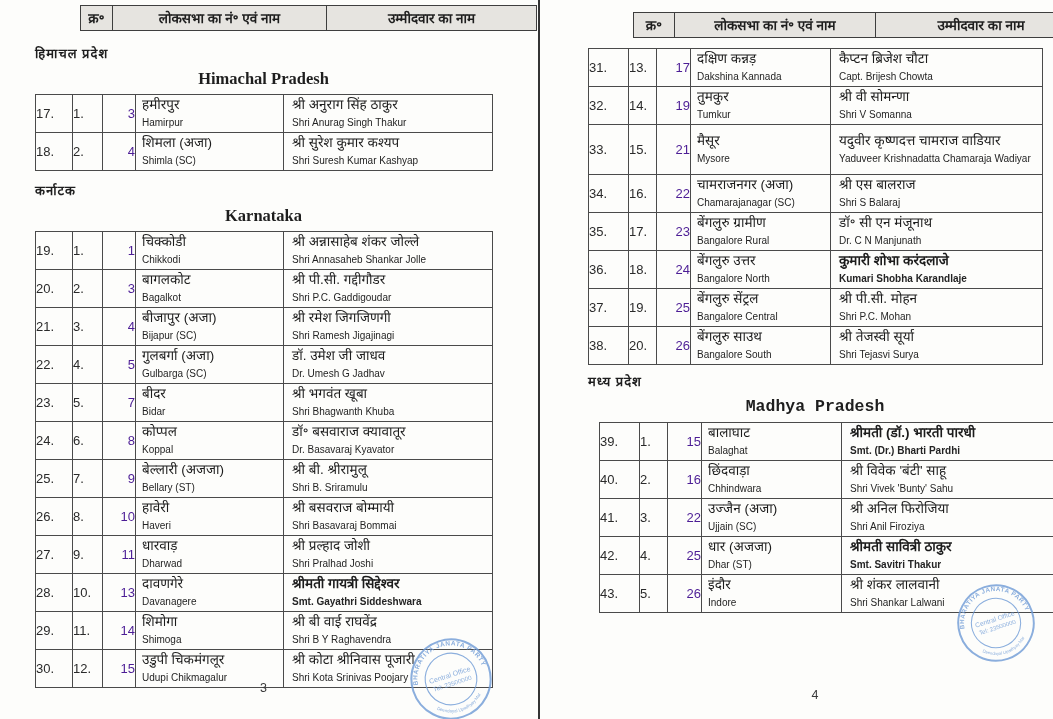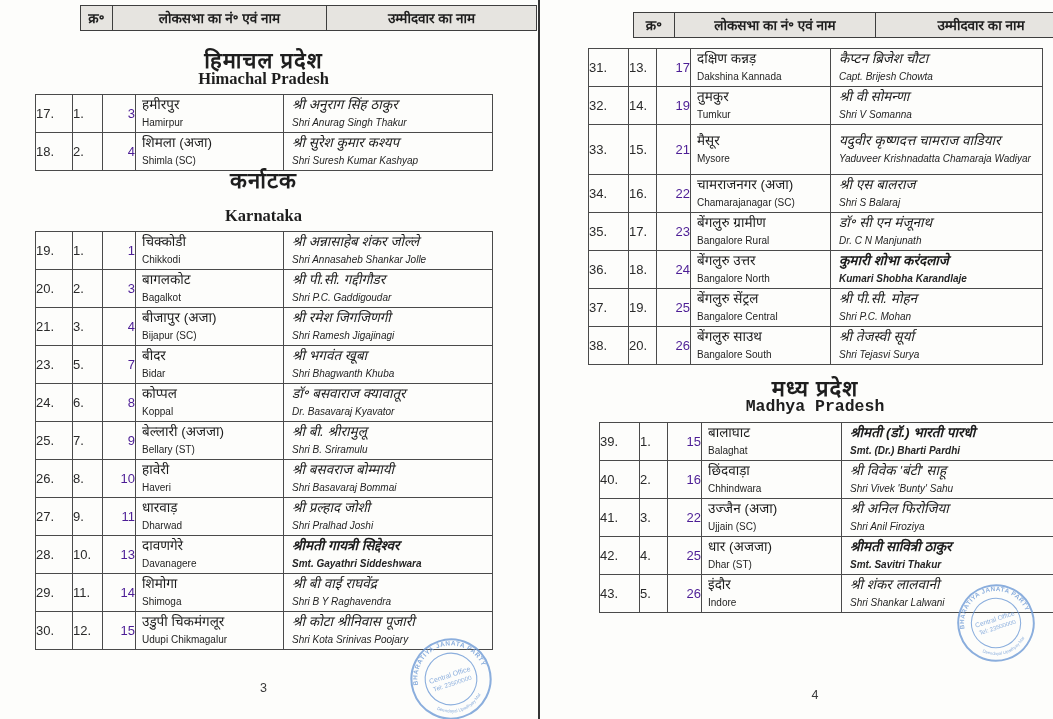--- a/index.html
+++ b/index.html
@@ -6,34 +6,34 @@
   #screen{position:relative;width:1053px;height:719px;background:#fdfdfb;overflow:hidden;
           font-family:"Liberation Sans","DejaVu Sans",sans-serif;color:#1e1e1e;}
   .page{position:absolute;top:0;bottom:0;background:#fdfdfb;}
   #page-divider{position:absolute;top:0;bottom:0;width:2px;background:#343434;}
   
   .hdr{position:absolute;display:flex;background:#e6e4e0;border:1.5px solid #3e3e3e;box-sizing:border-box;margin-left:45px;}
   .hdr-cell{display:flex;align-items:center;justify-content:center;font-weight:bold;
             font-size:13.5px;border-left:1.5px solid #3e3e3e;box-sizing:border-box;height:100%;}
   .hdr-cell:first-child{border-left:none;}
   
-  .sec-hi{position:absolute;text-align:center;font-weight:bold;font-size:22px;letter-spacing:1px;}
+  .sec-hi{position:absolute;text-align:left;font-weight:bold;font-size:13px;letter-spacing:1px;}
   .sec-en{position:absolute;text-align:center;font-weight:bold;font-size:16.5px;
           font-family:"Liberation Serif","DejaVu Serif",serif;}
   
   table.roster{position:absolute;border-collapse:collapse;table-layout:fixed;background:transparent;}
   table.roster td{border:1px solid #4a4a4a;padding:0;vertical-align:middle;box-sizing:border-box;}
   table.roster tr{height:38px;}
   table.roster tr.tall{height:50px;}
   td.sl,td.ssl{font-size:13px;padding-left:5px;color:#2a2a2a;}
   td.cno{font-size:13px;text-align:right;padding-right:6px;color:#4c1d95;}
   td.cname,td.cand{vertical-align:middle;}
   .hi{font-size:13.5px;line-height:18px;padding:1px 2px 0 6px;color:#1c1c1c;white-space:nowrap;overflow:hidden;}
   .en{font-size:10px;line-height:17px;padding:0 2px 1px 6px;color:#242424;white-space:normal;}
-  td.cand .hi,td.cand .en{padding-left:8px;font-style:italic;}
+  td.cand .hi,td.cand .en{padding-left:8px;}
   tr.bold .cand .hi,tr.bold .cand .en,
   td.cand.bold .hi,td.cand.bold .en{font-weight:bold;}
   .pageno{position:absolute;text-align:center;font-size:12.5px;color:#3a3a3a;}
   
   .stamp{position:absolute;opacity:.8;transform:rotate(-18deg);}
 </style>
 </head>
 <body>
 
 <div id="screen">
@@ -76,21 +76,21 @@
               <div class="hi">शिमला (अजा)</div>
               <div class="en">Shimla (SC)</div>
             </td>
             <td class="cand">
               <div class="hi">श्री सुरेश कुमार कश्यप</div>
               <div class="en">Shri Suresh Kumar Kashyap</div>
             </td>
           </tr>
         </tbody>
       </table>
-      <div class="sec-hi" style="left: 35px; top: 164px; width: 457px; font-family: Liberation Mono, monospace;">कर्नाटक</div>
+      <div class="sec-hi" style="left: 35px; top: 181px; width: 457px; font-family: Liberation Mono, monospace;">कर्नाटक</div>
       <div class="sec-en" style="left: 35px; top: 206px; width: 457px;">Karnataka</div>
       <table class="roster" style="left: 35px; top: 231px; width: 457px;">
         <colgroup>
           <col style="width: 37px;">
           <col style="width: 30px;">
           <col style="width: 33px;">
           <col style="width: 148px;">
           <col style="width: 209px;">
         </colgroup>
         <tbody>
@@ -124,20 +124,33 @@
             <td class="sl">21.</td>
             <td class="ssl">3.</td>
             <td class="cno">4</td>
             <td class="cname">
               <div class="hi">बीजापुर (अजा)</div>
               <div class="en">Bijapur (SC)</div>
             </td>
             <td class="cand">
               <div class="hi">श्री रमेश जिगजिणगी</div>
               <div class="en">Shri Ramesh Jigajinagi</div>
+            </td>
+          </tr>
+          <tr>
+            <td class="sl">22.</td>
+            <td class="ssl">4.</td>
+            <td class="cno">5</td>
+            <td class="cname">
+              <div class="hi">गुलबर्गा (अजा)</div>
+              <div class="en">Gulbarga (SC)</div>
+            </td>
+            <td class="cand">
+              <div class="hi">डॉ. उमेश जी जाधव</div>
+              <div class="en">Dr. Umesh G Jadhav</div>
             </td>
           </tr>
           <tr>
             <td class="sl">23.</td>
             <td class="ssl">5.</td>
             <td class="cno">7</td>
             <td class="cname">
               <div class="hi">बीदर</div>
               <div class="en">Bidar</div>
             </td>

